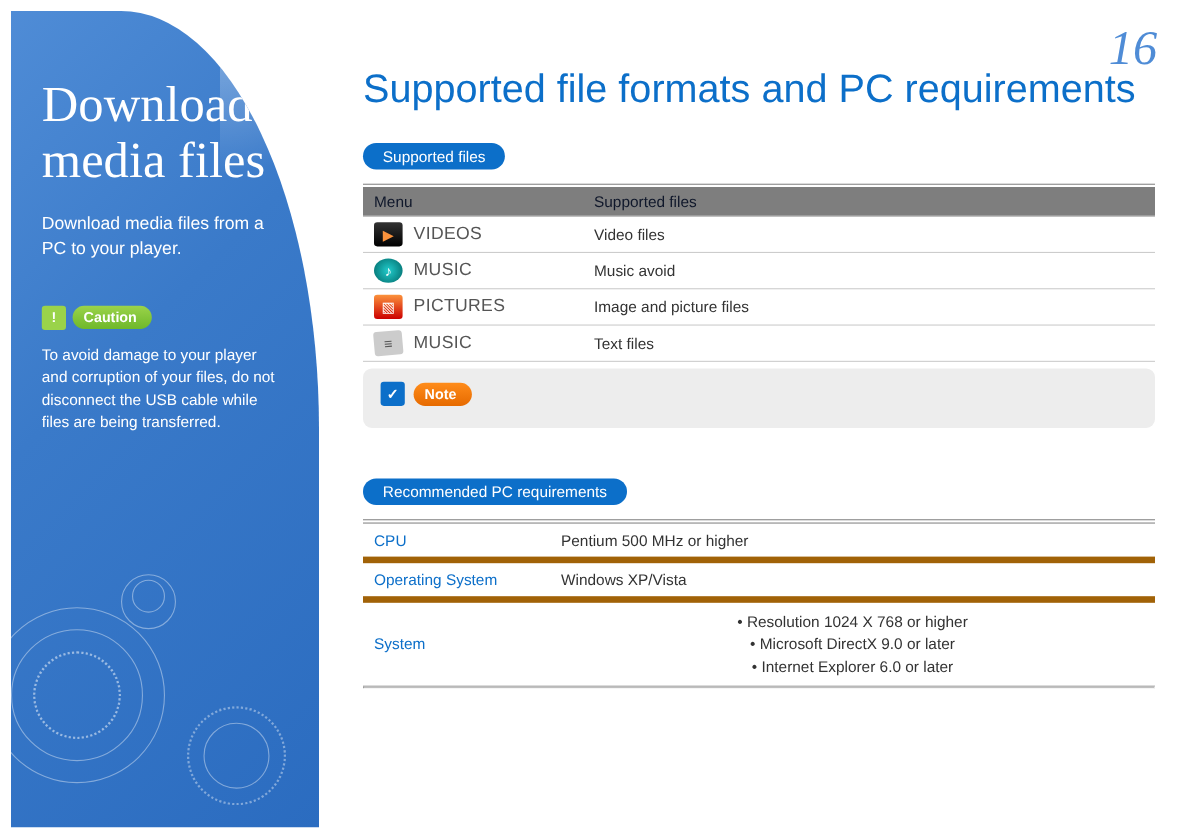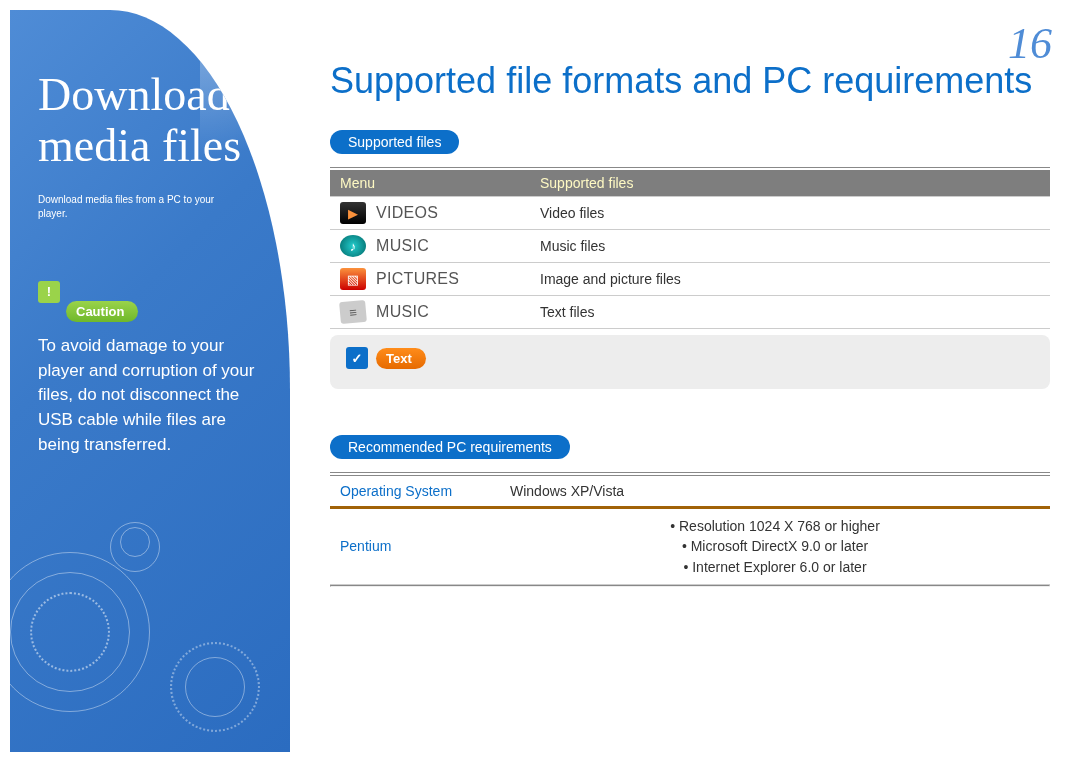--- a/index.html
+++ b/index.html
@@ -44,21 +44,21 @@
     pointer-events: none;
   }
   .sidebar-title {
     font-family: Georgia, 'Times New Roman', serif;
     font-size: 46px;
     font-weight: 300;
     line-height: 1.1;
     margin-bottom: 22px;
   }
   .sidebar-sub {
-    font-size: 10px;
+    font-size: 16px;
     line-height: 1.4;
     margin-bottom: 40px;
     padding-right: 20px;
   }
   .caution-row {
     display: flex;
     align-items: center;
     margin-bottom: 12px;
   }
   .sb-icon-box {
@@ -74,23 +74,23 @@
     margin-right: 6px;
     font-weight: bold;
   }
   .badge {
     padding: 3px 14px 3px 10px;
     border-radius: 12px;
     font-size: 13px;
     font-weight: bold;
     color: #fff;
   }
-  .badge.green { background: linear-gradient(180deg,#9ad34a,#6fb82a); margin-top: 40px; }
+  .badge.green { background: linear-gradient(180deg,#9ad34a,#6fb82a); }
   .sidebar-caution-text {
-    font-size: 17px;
+    font-size: 14px;
     line-height: 1.45;
     padding-right: 10px;
   }
   
   .circ { position: absolute; border-radius: 50%; border: 1px solid rgba(255,255,255,0.4); }
   .c1 { width: 160px; height: 160px; bottom: 40px; left: -20px; }
   .c2 { width: 120px; height: 120px; bottom: 60px; left: 0; }
   .c3 { width: 80px; height: 80px; bottom: 80px; left: 20px; border:2px dotted rgba(255,255,255,0.5);}
   .c4 { width: 50px; height: 50px; bottom: 180px; left: 100px; }
   .c5 { width: 30px; height: 30px; bottom: 195px; left: 110px; }
@@ -118,21 +118,21 @@
     padding: 4px 18px;
     border-radius: 14px;
     font-size: 14px;
     margin-bottom: 10px;
   }
   .hr { border: none; border-top: 1px solid #888; margin: 3px 0 0 0; }
   
   .files-table { width: 100%; border-collapse: collapse; margin-top: 2px;}
   .files-table th {
     background: #7e7e7e;
-    color: #fef9c3;
+    color: #0f172a;
     text-align: left;
     padding: 5px 10px;
     font-weight: normal;
     font-size: 14px;
     border-bottom: 1px solid #ccc;
   }
   .files-table th:first-child { width: 200px; }
   .files-table td {
     padding: 5px 10px;
     font-size: 14px;
@@ -170,21 +170,21 @@
   }
   .badge.orange { background: linear-gradient(180deg,#ff8c1a,#e66a00); }
   .note-text { font-size: 14px; color:#333; padding-left: 30px;}
 
   .section2 { margin-top: 46px; }
   .req-table { width: 100%; border-collapse: collapse; margin-top: 2px;}
   .req-table td {
     padding: 7px 10px;
     font-size: 14px;
     border-bottom: 1px solid #ccc;
-    border-top: 3px solid #a16207;
+    border-top: 6px solid #a16207;
     vertical-align: top;
     color:#333;
   }
   .req-table tr:first-child td { border-top: 1px solid #888; }
   .req-table td:first-child { width: 170px; color: #0c6fc9; }
   .bullet-list { list-style: none; padding-left: 0;}
   .bullet-list li::before { content: "• "; }
   .bullet-list li { line-height: 1.45; text-align: center; }
   .bot-border { border-top:1px solid #888; margin-top:0;}
 </style>
@@ -239,21 +239,21 @@
             </td>
           <td>Video files</td>
         </tr>
         <tr>
           <td>
               <div class="menu-cell">
             <span class="micon music">♪</span>
             <span class="menu-label">MUSIC</span>
           </div>
             </td>
-          <td>Music files</td>
+          <td>Music avoid</td>
         </tr>
         <tr>
           <td>
               <div class="menu-cell">
             <span class="micon pic">▧</span>
             <span class="menu-label">PICTURES</span>
           </div>
             </td>
           <td>Image and picture files</td>
         </tr>
@@ -265,37 +265,41 @@
           </div>
             </td>
           <td>Text files</td>
         </tr>
       </tbody>
     </table>
 
     <div class="note-box">
       <div class="note-row">
         <span class="nicon">✓</span>
-        <span class="badge orange">Text</span>
+        <span class="badge orange">Note</span>
       </div>
     </div>
   </div>
 
   <div class="section2">
     <span class="pill">Recommended PC requirements</span>
     <hr class="hr">
 
     <table class="req-table">
       <tbody>
+          <tr>
+        <td>CPU</td>
+        <td>Pentium 500 MHz or higher</td>
+      </tr>
       <tr>
         <td>Operating System</td>
         <td>Windows XP/Vista</td>
       </tr>
       <tr>
-        <td style="vertical-align:middle">Pentium</td>
+        <td style="vertical-align:middle">System</td>
         <td>
           <ul class="bullet-list">
             <li>Resolution 1024 X 768 or higher</li>
             <li>Microsoft DirectX 9.0 or later</li>
             <li>Internet Explorer 6.0 or later</li>
           </ul>
         </td>
       </tr>
     </tbody>
       </table>

